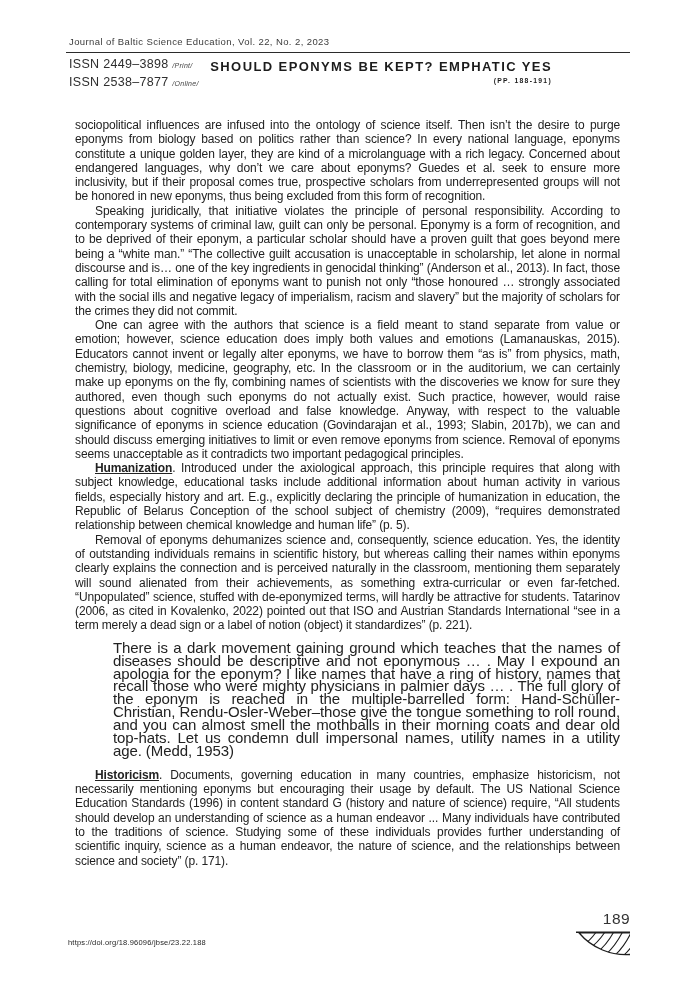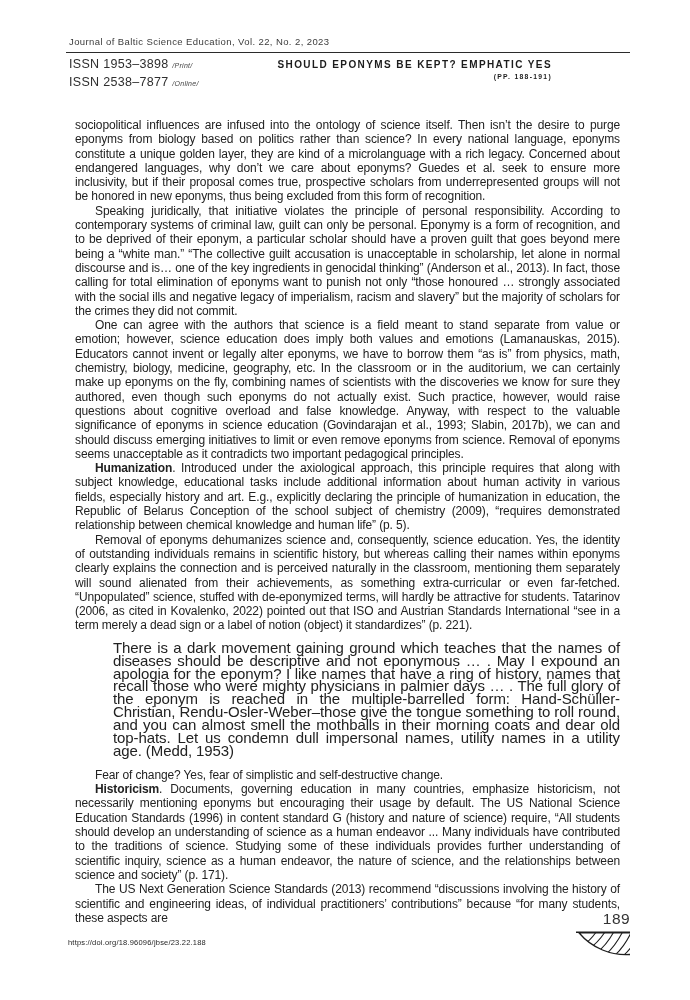--- a/index.html
+++ b/index.html
@@ -9,46 +9,46 @@
   }
   
   .hdr { position:absolute; top:36px; left:66px; right:0; }
   .journal-line { font-size:9.5px; letter-spacing:0.4px; color:#3c3c3c; padding-left:3px; }
   .header-rule { border:none; border-top:1.7px solid #2b2b2b; margin:5px 0 3px 0; }
   .header-row { display:flex; justify-content:space-between; align-items:flex-start; }
   .issn-block { padding-left:3px; }
   .issn-line { font-size:12.5px; letter-spacing:0.3px; color:#2e2e2e; line-height:17px; white-space:nowrap; }
   .issn-label { font-size:7px; font-style:italic; color:#444; }
   .article-ref { padding-right:78px; }
-  .article-title { font-size:10px; font-weight:bold; letter-spacing:1.4px; text-align:right; color:#1c1c1c; margin-top:3px; white-space:nowrap; }
+  .article-title { font-size:13px; font-weight:bold; letter-spacing:1.4px; text-align:right; color:#1c1c1c; margin-top:3px; white-space:nowrap; }
   .article-pages { font-size:6.8px; font-weight:bold; letter-spacing:1.3px; text-align:right; color:#1c1c1c; margin-top:3px; }
   
   .body-col { position:absolute; top:118px; left:75px; width:545px; }
   .body-col p { margin:0; text-align:justify; font-size:12px; line-height:14.3px; letter-spacing:-0.12px; text-indent:20px; color:#222; }
   .body-col p.noindent { text-indent:0; }
-  .body-col b.lead { font-weight:bold; }
+  .body-col b.lead { font-weight:bold;text-decoration:underline; }
   .body-col blockquote { margin:9px 0 10px 38px; padding:0; font-size:15px; line-height:12.9px; text-align:justify; letter-spacing:-0.1px; color:#222; }
   
   .doi { position:absolute; left:68px; top:938px; font-size:7.5px; letter-spacing:0.2px; color:#1f1f1f; text-decoration:none; }
   .page-corner { position:absolute; left:576px; top:910px; width:108px; }
   .page-number { text-align:center; padding-right:27px; font-size:15.5px; letter-spacing:0.5px; color:#333; font-weight:400; }
   .leaf-svg { display:block; width:108px; height:34px; margin-top:1px; }
 </style>
 </head>
 <body>
 
 <div class="page">
 
   <div class="hdr">
     <div class="journal-line">Journal of Baltic Science Education, Vol. 22, No. 2, 2023</div>
     <hr class="header-rule">
     <div class="header-row">
       <div class="issn-block">
         <div class="issn-line">
-          <span>ISSN 1953–3898</span>
+          <span>ISSN 2449–3898</span>
           <span class="issn-label">/Print/</span>
         </div>
         <div class="issn-line">
           <span>ISSN 2538–7877</span>
           <span class="issn-label">/Online/</span>
         </div>
       </div>
       <div class="article-ref">
         <div class="article-title">SHOULD EPONYMS BE KEPT? EMPHATIC YES</div>
         <div class="article-pages">(PP. 188-191)</div>
@@ -56,23 +56,21 @@
     </div>
   </div>
 
   <div class="body-col">
     <p class="noindent"><span>sociopolitical influences are infused into the ontology of science itself. Then isn’t the desire to purge eponyms from biology based on politics rather than science? In every national language, eponyms constitute a unique golden layer, they are kind of a microlanguage with a rich legacy. Concerned about endangered languages, why don’t we care about eponyms? Guedes et al. seek to ensure more inclusivity, but if their proposal comes true, prospective scholars from underrepresented groups will not be honored in new eponyms, thus being excluded from this form of recognition.</span></p>
     <p><span>Speaking juridically, that initiative violates the principle of personal responsibility. According to contemporary systems of criminal law, guilt can only be personal. Eponymy is a form of recognition, and to be deprived of their eponym, a particular scholar should have a proven guilt that goes beyond mere being a “white man.” “The collective guilt accusation is unacceptable in scholarship, let alone in normal discourse and is… one of the key ingredients in genocidal thinking” (Anderson et al., 2013). In fact, those calling for total elimination of eponyms want to punish not only “those honoured … strongly associated with the social ills and negative legacy of imperialism, racism and slavery” but the majority of scholars for the crimes they did not commit.</span></p>
     <p><span>One can agree with the authors that science is a field meant to stand separate from value or emotion; however, science education does imply both values and emotions (Lamanauskas, 2015). Educators cannot invent or legally alter eponyms, we have to borrow them “as is” from physics, math, chemistry, biology, medicine, geography, etc. In the classroom or in the auditorium, we can certainly make up eponyms on the fly, combining names of scientists with the discoveries we know for sure they authored, even though such eponyms do not actually exist. Such practice, however, would raise questions about cognitive overload and false knowledge. Anyway, with respect to the valuable significance of eponyms in science education (Govindarajan et al., 1993; Slabin, 2017b), we can and should discuss emerging initiatives to limit or even remove eponyms from science. Removal of eponyms seems unacceptable as it contradicts two important pedagogical principles.</span></p>
     <p><b class="lead">Humanization</b><span>. Introduced under the axiological approach, this principle requires that along with subject knowledge, educational tasks include additional information about human activity in various fields, especially history and art. E.g., explicitly declaring the principle of humanization in education, the Republic of Belarus Conception of the school subject of chemistry (2009), “requires demonstrated relationship between chemical knowledge and human life” (p. 5).</span></p>
     <p><span>Removal of eponyms dehumanizes science and, consequently, science education. Yes, the identity of outstanding individuals remains in scientific history, but whereas calling their names within eponyms clearly explains the connection and is perceived naturally in the classroom, mentioning them separately will sound alienated from their achievements, as something extra-curricular or even far-fetched. “Unpopulated” science, stuffed with de-eponymized terms, will hardly be attractive for students. Tatarinov (2006, as cited in Kovalenko, 2022) pointed out that ISO and Austrian Standards International “see in a term merely a dead sign or a label of notion (object) it standardizes” (p. 221).</span></p>
     <blockquote><span>There is a dark movement gaining ground which teaches that the names of diseases should be descriptive and not eponymous … . May I expound an apologia for the eponym? I like names that have a ring of history, names that recall those who were mighty physicians in palmier days … . The full glory of the eponym is reached in the multiple-barrelled form: Hand-Schüller-Christian, Rendu-Osler-Weber–those give the tongue something to roll round, and you can almost smell the mothballs in their morning coats and dear old top-hats. Let us condemn dull impersonal names, utility names in a utility age. (Medd, 1953)</span></blockquote>
-    <p><span>Fear of change? Yes, fear of simplistic and self-destructive change.</span></p>
     <p><b class="lead">Historicism</b><span>. Documents, governing education in many countries, emphasize historicism, not necessarily mentioning eponyms but encouraging their usage by default. The US National Science Education Standards (1996) in content standard G (history and nature of science) require, “All students should develop an understanding of science as a human endeavor ... Many individuals have contributed to the traditions of science. Studying some of these individuals provides further understanding of scientific inquiry, science as a human endeavor, the nature of science, and the relationships between science and society” (p. 171).</span></p>
-    <p><span>The US Next Generation Science Standards (2013) recommend “discussions involving the history of scientific and engineering ideas, of individual practitioners’ contributions” because “for many students, these aspects are</span></p>
   </div>
 
   <a class="doi" href="#">https://doi.org/18.96096/jbse/23.22.188</a>
 
   <div class="page-corner">
     <div class="page-number">189</div>
     <svg class="leaf-svg" viewBox="0 0 110 34" xmlns="http://www.w3.org/2000/svg">
       <defs>
         <clipPath id="leafclip">
           <path d="M3,3.5 C16,19 36,27.5 57,25.5 C77,23.5 96,13 107.5,3.5 Z"></path>

